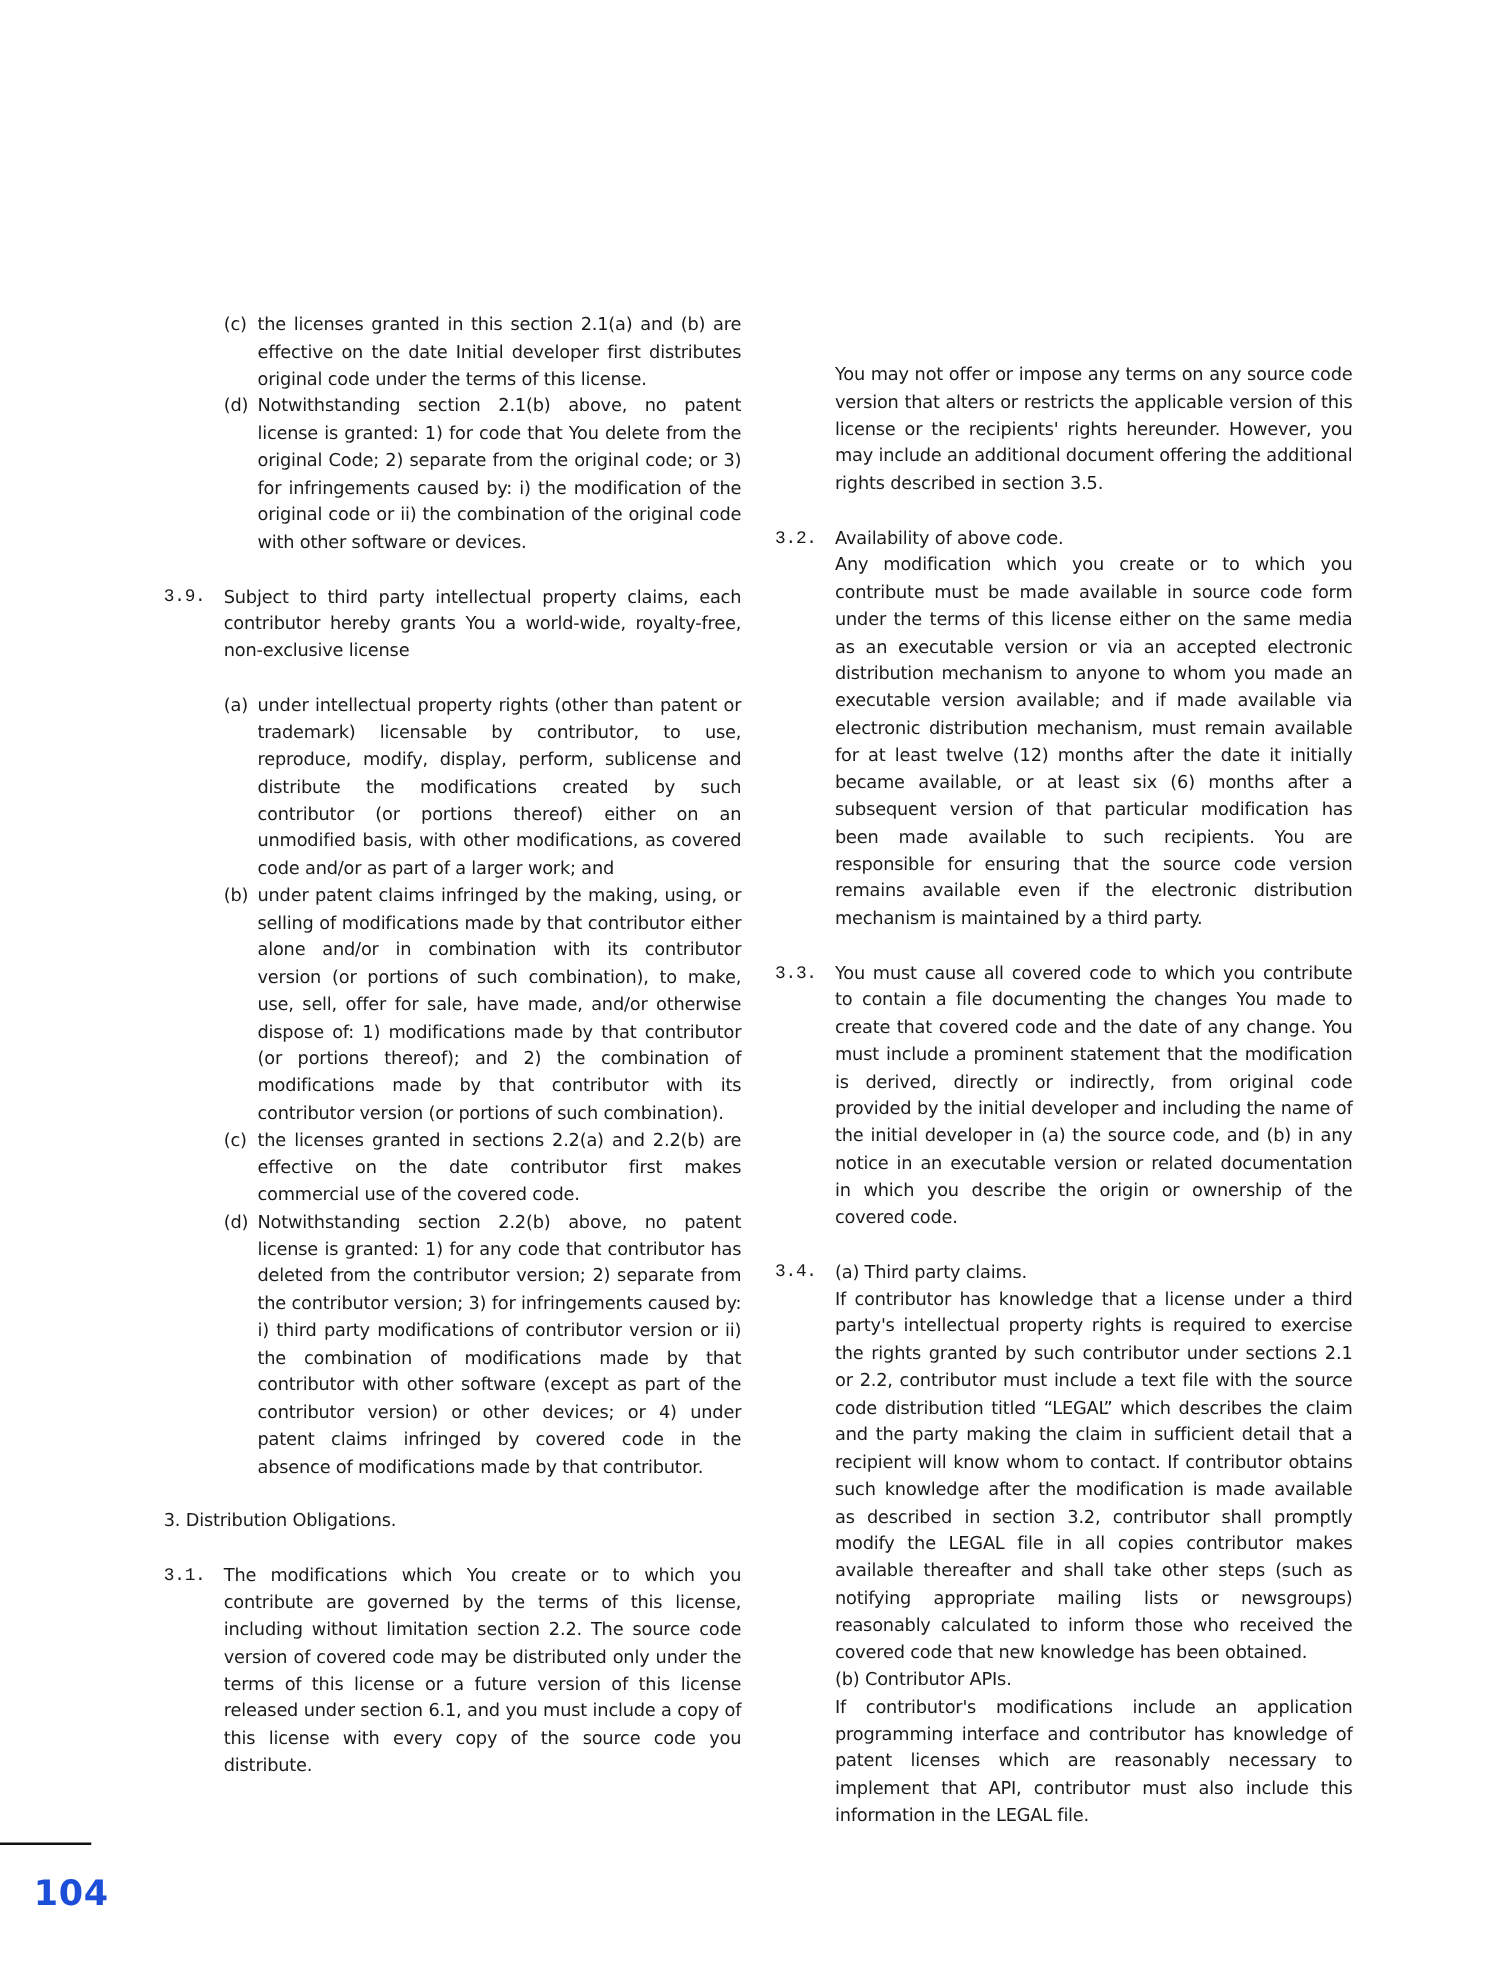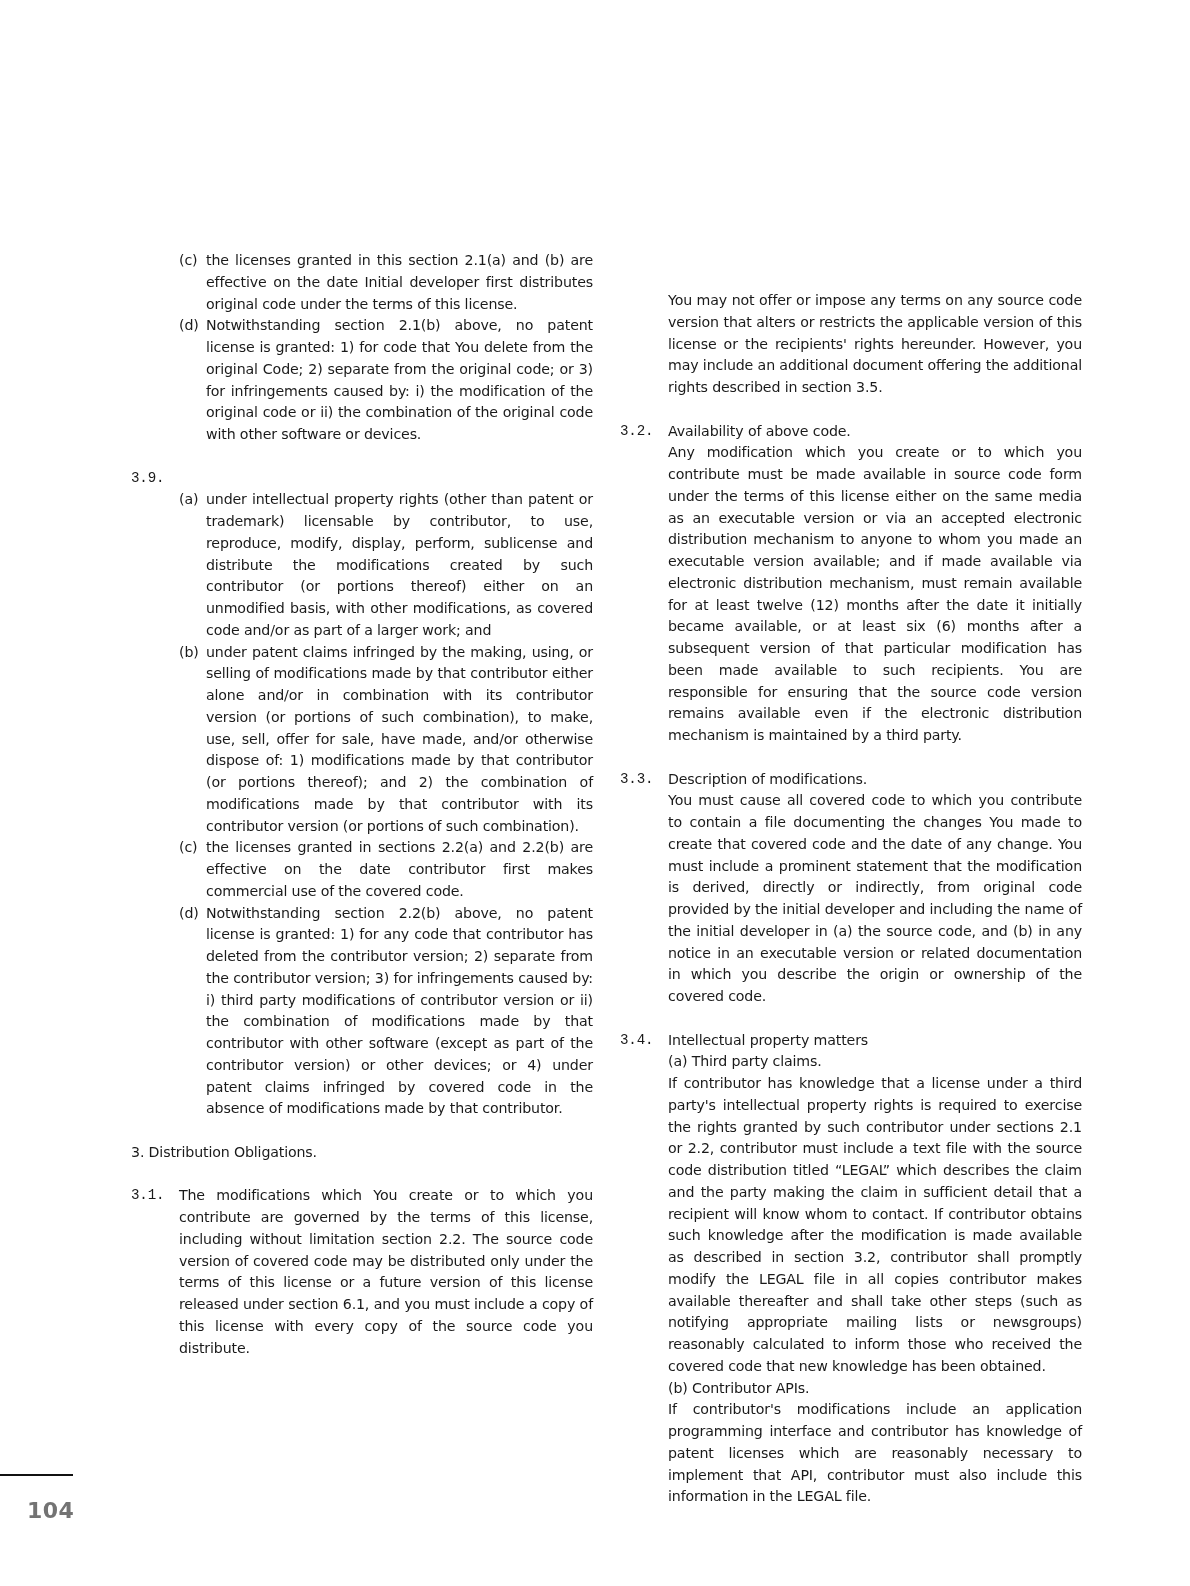--- a/index.html
+++ b/index.html
@@ -9,39 +9,40 @@
     .col.left { left: 131px; width: 462px; }
     .col.right { left: 620px; width: 462px; margin-top: 40px; }
     .p { text-align: justify; text-align-last: left; }
     .gap { height: 21.75px; }
     .sec { position: relative; padding-left: 48px; }
     .sec .num { position: absolute; left: 0; top: 0; font-family: Liberation Mono, monospace; }
     .item { position: relative; padding-left: 75px; text-align: justify; }
     .item .lbl { position: absolute; left: 48px; top: 0; }
     .indent { padding-left: 48px; }
     .rule { position: absolute; left: 0; top: 1474px; width: 73px; height: 1.5px; background: #111; }
-    .pagenum { position: absolute; left: 27px; top: 1498px; font-size: 22px; font-weight: bold;
-               font-family: "DejaVu Sans", "Liberation Sans", sans-serif; color: #737373; letter-spacing: 0.5px; }
+    .pagenum { position: absolute; left: 27px; top: 1498px; font-size: 28px; font-weight: bold;
+               font-family: "DejaVu Sans", "Liberation Sans", sans-serif; color: #1d4ed8; letter-spacing: 0.5px; }
   </style>
 </head>
 <body>
 
 <div class="col left">
   <div class="item">
     <span class="lbl">(c)</span>
     <span>the licenses granted in this section 2.1(a) and (b) are effective on the date Initial developer first distributes original code under the terms of this license.</span>
   </div>
   <div class="item">
     <span class="lbl">(d)</span>
     <span>Notwithstanding section 2.1(b) above, no patent license is granted: 1) for code that You delete from the original Code; 2) separate from the original code; or 3) for infringements caused by: i) the modification of the original code or ii) the combination of the original code with other software or devices.</span>
   </div>
   <div class="gap"></div>
 
   <div class="sec">
     <span class="num">3.9.</span>
+    <div class="p">Subject to third party intellectual property claims, each contributor hereby grants You a world-wide, royalty-free, non-exclusive license</div>
   </div>
   <div class="gap"></div>
   <div class="item">
     <span class="lbl">(a)</span>
     <span>under intellectual property rights (other than patent or trademark) licensable by contributor, to use, reproduce, modify, display, perform, sublicense and distribute the modifications created by such contributor (or portions thereof) either on an unmodified basis, with other modifications, as covered code and/or as part of a larger work; and</span>
   </div>
   <div class="item">
     <span class="lbl">(b)</span>
     <span>under patent claims infringed by the making, using, or selling of modifications made by that contributor either alone and/or in combination with its contributor version (or portions of such combination), to make, use, sell, offer for sale, have made, and/or otherwise dispose of: 1) modifications made by that contributor (or portions thereof); and 2) the combination of modifications made by that contributor with its contributor version (or portions of such combination).</span>
   </div>
@@ -70,28 +71,26 @@
 
   <div class="sec">
     <span class="num">3.2.</span>
     <div>Availability of above code.</div>
     <div class="p">Any modification which you create or to which you contribute must be made available in source code form under the terms of this license either on the same media as an executable version or via an accepted electronic distribution mechanism to anyone to whom you made an executable version available; and if made available via electronic distribution mechanism, must remain available for at least twelve (12) months after the date it initially became available, or at least six (6) months after a subsequent version of that particular modification has been made available to such recipients. You are responsible for ensuring that the source code version remains available even if the electronic distribution mechanism is maintained by a third party.</div>
   </div>
   <div class="gap"></div>
 
   <div class="sec">
     <span class="num">3.3.</span>
-    <div>Description of modifications.</div>
     <div class="p">You must cause all covered code to which you contribute to contain a file documenting the changes You made to create that covered code and the date of any change. You must include a prominent statement that the modification is derived, directly or indirectly, from original code provided by the initial developer and including the name of the initial developer in (a) the source code, and (b) in any notice in an executable version or related documentation in which you describe the origin or ownership of the covered code.</div>
   </div>
   <div class="gap"></div>
 
   <div class="sec">
     <span class="num">3.4.</span>
-    <div>Intellectual property matters</div>
     <div>(a) Third party claims.</div>
     <div class="p">If contributor has knowledge that a license under a third party's intellectual property rights is required to exercise the rights granted by such contributor under sections 2.1 or 2.2, contributor must include a text file with the source code distribution titled “LEGAL” which describes the claim and the party making the claim in sufficient detail that a recipient will know whom to contact. If contributor obtains such knowledge after the modification is made available as described in section 3.2, contributor shall promptly modify the LEGAL file in all copies contributor makes available thereafter and shall take other steps (such as notifying appropriate mailing lists or newsgroups) reasonably calculated to inform those who received the covered code that new knowledge has been obtained.</div>
     <div>(b) Contributor APIs.</div>
     <div class="p">If contributor's modifications include an application programming interface and contributor has knowledge of patent licenses which are reasonably necessary to implement that API, contributor must also include this information in the LEGAL file.</div>
   </div>
 </div>
 
 <div class="rule"></div>
 <div class="pagenum">104</div>
 

